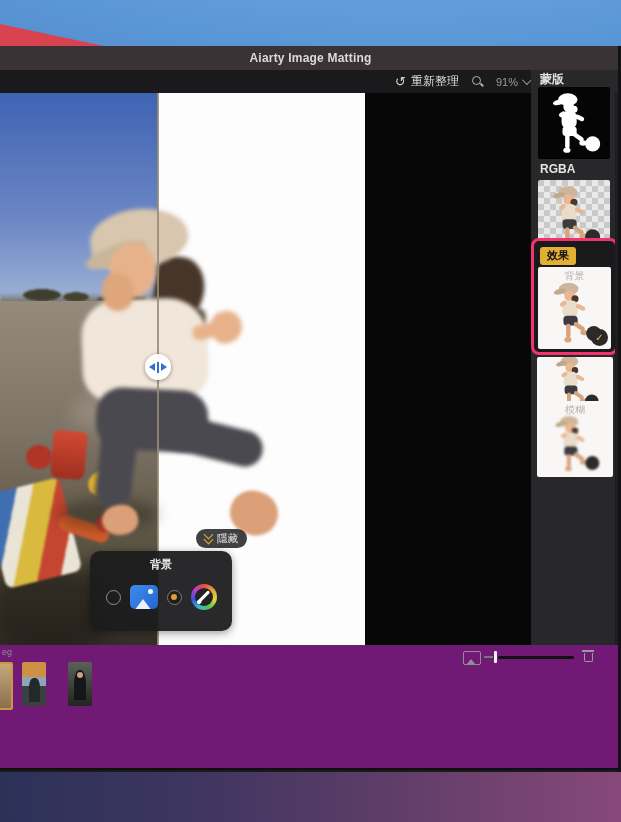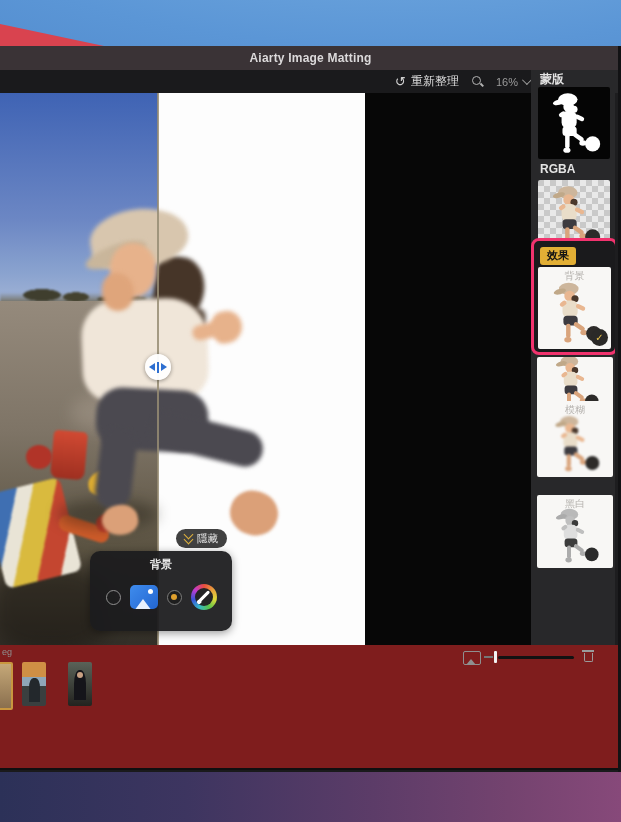--- a/index.html
+++ b/index.html
@@ -97,21 +97,21 @@
     background:rgba(255,255,255,.95);box-shadow:0 1px 4px rgba(0,0,0,.4);
     display:flex;align-items:center;justify-content:center;gap:2px;}
   .tri-l{width:0;height:0;border-top:4px solid transparent;border-bottom:4px solid transparent;border-right:6px solid #2e6fd0;}
   .tri-r{width:0;height:0;border-top:4px solid transparent;border-bottom:4px solid transparent;border-left:6px solid #2e6fd0;}
   .mid-bar{width:1.5px;height:11px;background:#2e6fd0;}
 
   .pill{position:absolute;height:19px;background:rgba(18,18,18,.8);border-radius:10px;
     display:flex;align-items:center;gap:5px;padding:0 9px;box-sizing:border-box;color:#ededed;font-size:10.5px;}
   .pill .ring{width:9px;height:9px;border:1.3px solid #dcdcdc;border-radius:50%;}
   .btn-apply{left:88px;top:436px;}
-  .btn-hide{left:176px;top:436px;}
+  .btn-hide{left:196px;top:436px;}
   .dbl-chev{display:flex;flex-direction:column;gap:1px;}
   .dbl-chev i{width:6px;height:6px;border-right:1.8px solid #e0b23c;border-bottom:1.8px solid #e0b23c;
     transform:rotate(45deg);margin-top:-3px;}
 
   .bg-panel{position:absolute;left:90px;top:458px;width:142px;height:80px;background:rgba(28,28,30,.94);
     border-radius:10px;box-shadow:0 2px 8px rgba(0,0,0,.4);}
   .bg-panel .ttl{text-align:center;color:#e8e8e8;font-size:11px;font-weight:bold;margin-top:6px;}
   .bg-row{display:flex;align-items:center;justify-content:center;gap:9px;margin-top:12px;}
   .radio-empty{width:13px;height:13px;border:1.5px solid #8f8f8f;border-radius:50%;}
   .img-chip{position:relative;width:28px;height:24px;border-radius:5px;overflow:hidden;
@@ -153,21 +153,21 @@
   .t-fx3{top:331px;height:76px;}
   .t-fx4{top:425px;}
   .t-fx5{top:500px;}
   .t-fx3 svg{filter:blur(1px);}
   .t-fx4 svg{filter:grayscale(1);}
   .t-fx5 svg{filter:blur(1.6px);}
   .side-gutter{position:absolute;left:84px;top:23px;width:6px;height:552px;background:#1d1d1f;}
   .kid-svg{display:block;}
 
   
-  .filmstrip{left:0;top:645px;width:621px;height:125px;background:#7f1d1d;border-bottom:2px solid #0f0f10;box-sizing:border-box;}
+  .filmstrip{left:0;top:645px;width:621px;height:125px;background:#701a75;border-bottom:2px solid #0f0f10;box-sizing:border-box;}
   .fs-name{position:absolute;left:2px;top:2px;color:#8f8f8f;font-size:9px;}
   .fs-thumb{position:absolute;top:17px;width:24px;height:44px;border-radius:2px;}
   .fs-t1{left:-6px;width:15px;border:2px solid #c9973f;background:linear-gradient(#c5a878,#8a6f4e);}
   .fs-t2{left:22px;background:linear-gradient(#cf8f45 0 35%,#8fa6b8 35% 55%,#3a3f3f 55% 100%);}
   .fs-t2 i{position:absolute;left:7px;top:16px;width:11px;height:24px;background:#23282c;border-radius:40% 40% 0 0;}
   .fs-t3{left:68px;background:linear-gradient(#5a6258,#23231f);}
   .fs-t3 i{position:absolute;left:6px;top:8px;width:12px;height:30px;background:#15151a;border-radius:45% 45% 0 0;}
   .fs-t3 b{position:absolute;left:9px;top:10px;width:6px;height:6px;background:#c9a183;border-radius:50%;}
   .fs-img-ic{position:absolute;left:463px;top:6px;width:16px;height:12px;border:1.4px solid #8f8f8f;border-radius:2px;}
   .fs-img-ic i{position:absolute;left:2px;bottom:-1px;width:0;height:0;
@@ -217,21 +217,21 @@
 <div class="abs toolbar">
   <div class="tb-refresh">
     <span class="gl">↺</span>
     <span>重新整理</span>
   </div>
   <div class="search-ic">
         <i></i>
         <b></b>
       </div>
   <div class="tb-zoom">
-    <span>16%</span>
+    <span>91%</span>
     <i class="caret"></i>
   </div>
 </div>
 
 <div class="abs canvas">
   <div class="sky"></div>
   <div class="treeline"></div>
   <div class="sand"></div>
   <div class="sand-patch1"></div>
   <div class="sand-patch2"></div>
@@ -326,26 +326,20 @@
     <svg class="kid-svg" width="68" height="64" viewBox="0 0 74 80">
           <use href="#kid"></use>
         </svg>
   </div>
   <div class="thumb t-fx t-fx3">
     <span class="fx-label">模糊</span>
     <svg class="kid-svg" width="68" height="66" viewBox="0 0 74 80">
           <use href="#kid"></use>
         </svg>
   </div>
-  <div class="thumb t-fx t-fx4">
-    <span class="fx-label">黑白</span>
-    <svg class="kid-svg" width="68" height="64" viewBox="0 0 74 80">
-          <use href="#kid"></use>
-        </svg>
-  </div>
   <div class="side-gutter"></div>
 </div>
 
 <div class="abs filmstrip">
   <span class="fs-name">eg</span>
   <div class="fs-thumb fs-t1"></div>
   <div class="fs-thumb fs-t2">
         <i></i>
       </div>
   <div class="fs-thumb fs-t3">

